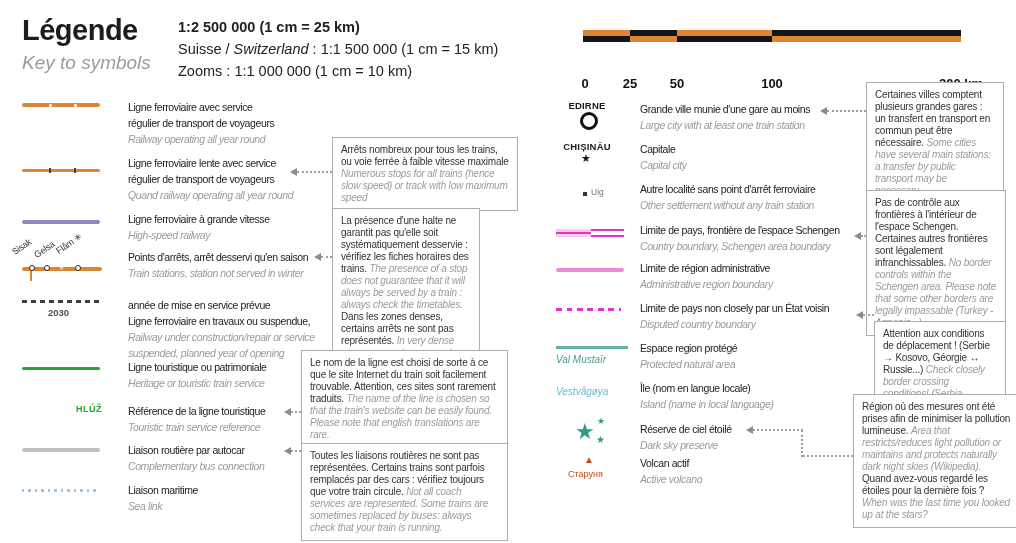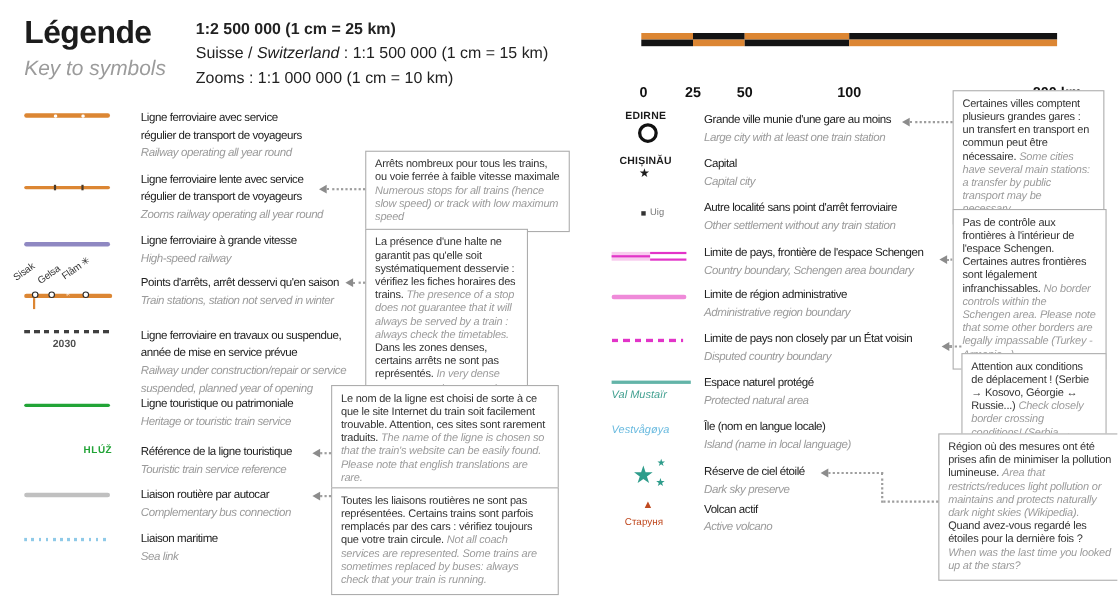--- a/index.html
+++ b/index.html
@@ -136,33 +136,33 @@
   <div class="lsym" style="left:22px;top:489px;width:78px;height:2.5px;background:repeating-linear-gradient(90deg,#8FCAE8 0 2.5px,transparent 2.5px 6.5px)"></div>
 
   <div class="abs" style="left:128px;top:99px">
     <div class="fr">Ligne ferroviaire avec service</div>
     <div class="fr">régulier de transport de voyageurs</div>
     <div class="en">Railway operating all year round</div>
   </div>
   <div class="abs" style="left:128px;top:155px">
     <div class="fr">Ligne ferroviaire lente avec service</div>
     <div class="fr">régulier de transport de voyageurs</div>
-    <div class="en">Zooms railway operating all year round</div>
+    <div class="en">Quand railway operating all year round</div>
   </div>
   <div class="abs" style="left:128px;top:211px">
     <div class="fr">Ligne ferroviaire à grande vitesse</div>
     <div class="en">High-speed railway</div>
   </div>
   <div class="abs" style="left:128px;top:249px">
     <div class="fr">Points d'arrêts, arrêt desservi qu'en saison</div>
     <div class="en">Train stations, station not served in winter</div>
   </div>
   <div class="abs" style="left:128px;top:297px">
+    <div class="fr">année de mise en service prévue</div>
     <div class="fr">Ligne ferroviaire en travaux ou suspendue,</div>
-    <div class="fr">année de mise en service prévue</div>
     <div class="en">Railway under construction/repair or service</div>
     <div class="en">suspended, planned year of opening</div>
   </div>
   <div class="abs" style="left:128px;top:359px">
     <div class="fr">Ligne touristique ou patrimoniale</div>
     <div class="en">Heritage or touristic train service</div>
   </div>
   <div class="abs" style="left:128px;top:403px">
     <div class="fr">Référence de la ligne touristique</div>
     <div class="en">Touristic train service reference</div>
@@ -177,21 +177,21 @@
   </div>
 
   <div class="note" style="left:332px;top:137px;width:186px">
     <p><span class="nfr">Arrêts nombreux pour tous les trains, ou voie ferrée à faible vitesse maximale</span> <span class="nen">Numerous stops for all trains (hence slow speed) or track with low maximum speed</span></p>
   </div>
   <div class="note" style="left:332px;top:208px;width:148px">
     <p><span class="nfr">La présence d'une halte ne garantit pas qu'elle soit systématiquement desservie : vérifiez les fiches horaires des trains.</span> <span class="nen">The presence of a stop does not guarantee that it will always be served by a train : always check the timetables.</span></p>
     <p><span class="nfr">Dans les zones denses, certains arrêts ne sont pas représentés.</span> <span class="nen">In very dense areas, some stops are not represented.</span></p>
   </div>
   <div class="note" style="left:301px;top:350px;width:207px">
-    <p><span class="nfr">Le nom de la ligne est choisi de sorte à ce que le site Internet du train soit facilement trouvable. Attention, ces sites sont rarement traduits.</span> <span class="nen">The name of the ligne is chosen so that the train's website can be easily found. Please note that english translations are rare.</span></p>
+    <p><span class="nfr">Le nom de la ligne est choisi de sorte à ce que le site Internet du train soit facilement trouvable. Attention, ces sites sont rarement traduits.</span> <span class="nen">The name of the line is chosen so that the train's website can be easily found. Please note that english translations are rare.</span></p>
   </div>
   <div class="note" style="left:301px;top:443px;width:207px">
     <p><span class="nfr">Toutes les liaisons routières ne sont pas représentées. Certains trains sont parfois remplacés par des cars : vérifiez toujours que votre train circule.</span> <span class="nen">Not all coach services are represented. Some trains are sometimes replaced by buses: always check that your train is running.</span></p>
   </div>
 
   <div class="conn" style="left:290px;top:168px;width:42px">
       <span class="ah"></span>
       <span class="cl"></span>
     </div>
   <div class="conn" style="left:314px;top:253px;width:18px">
@@ -238,41 +238,41 @@
   </div>
 
   <span class="voltri" style="left:584px;top:455px">▲</span>
   <span class="volname" style="left:568px;top:469px">Старуня</span>
 
   <div class="abs" style="left:640px;top:101px">
     <div class="fr">Grande ville munie d'une gare au moins</div>
     <div class="en">Large city with at least one train station</div>
   </div>
   <div class="abs" style="left:640px;top:141px">
-    <div class="fr">Capital</div>
+    <div class="fr">Capitale</div>
     <div class="en">Capital city</div>
   </div>
   <div class="abs" style="left:640px;top:181px">
     <div class="fr">Autre localité sans point d'arrêt ferroviaire</div>
     <div class="en">Other settlement without any train station</div>
   </div>
   <div class="abs" style="left:640px;top:222px">
     <div class="fr">Limite de pays, frontière de l'espace Schengen</div>
     <div class="en">Country boundary, Schengen area boundary</div>
   </div>
   <div class="abs" style="left:640px;top:260px">
     <div class="fr">Limite de région administrative</div>
     <div class="en">Administrative region boundary</div>
   </div>
   <div class="abs" style="left:640px;top:300px">
     <div class="fr">Limite de pays non closely par un État voisin</div>
     <div class="en">Disputed country boundary</div>
   </div>
   <div class="abs" style="left:640px;top:340px">
-    <div class="fr">Espace naturel protégé</div>
+    <div class="fr">Espace region protégé</div>
     <div class="en">Protected natural area</div>
   </div>
   <div class="abs" style="left:640px;top:380px">
     <div class="fr">Île (nom en langue locale)</div>
     <div class="en">Island (name in local language)</div>
   </div>
   <div class="abs" style="left:640px;top:421px">
     <div class="fr">Réserve de ciel étoilé</div>
     <div class="en">Dark sky preserve</div>
   </div>

